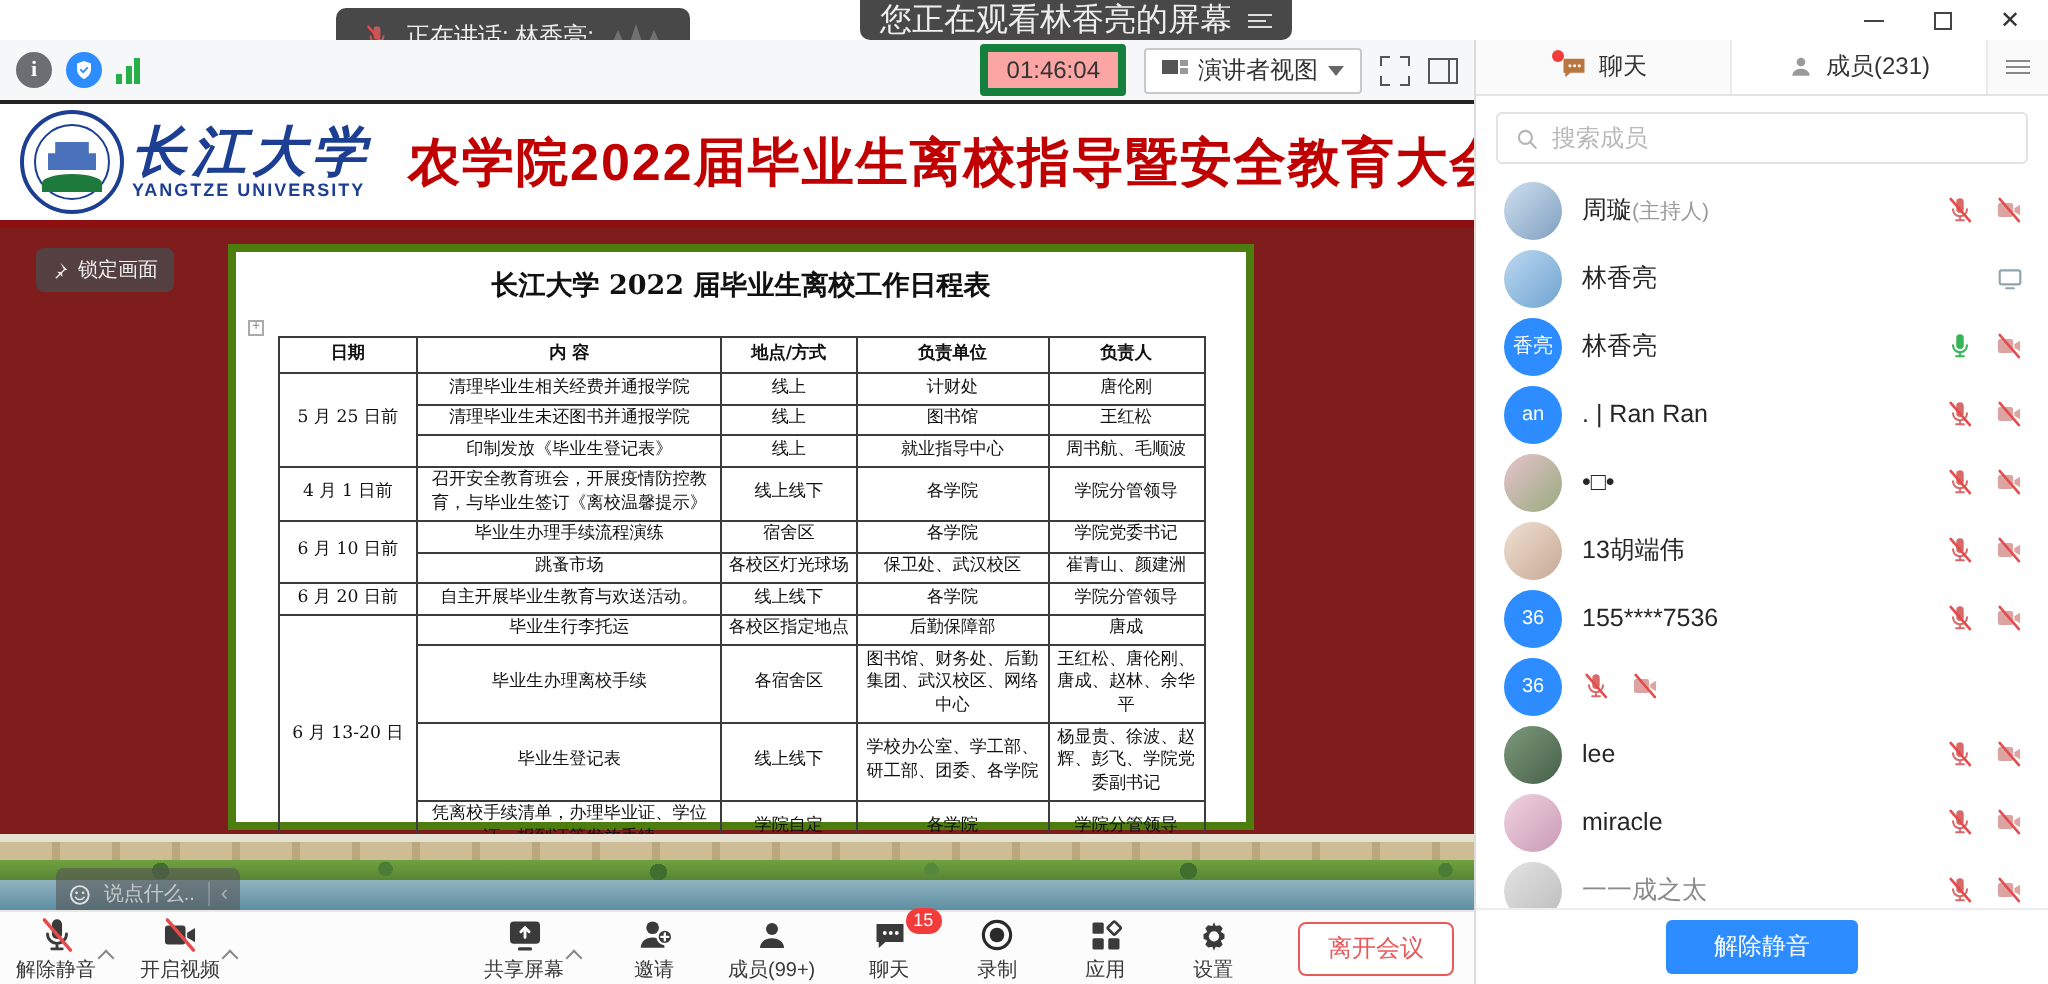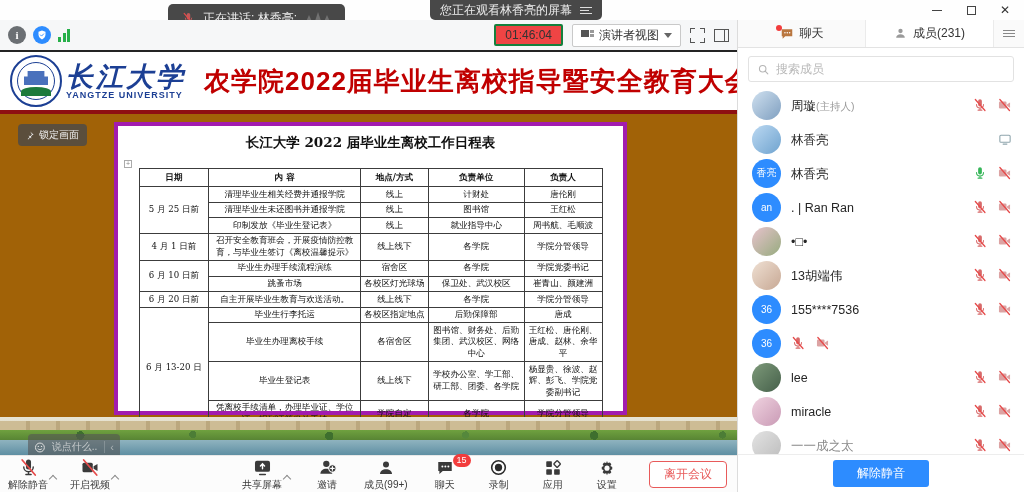--- a/index.html
+++ b/index.html
@@ -8,53 +8,53 @@
   .app { position:relative; width:1024px; height:492px; background:#fbfbfc; }
 
   
   .titlebar { position:absolute; top:0; left:0; width:1024px; height:20px; background:#fefefe; }
   .winbtns { position:absolute; top:2px; right:6px; display:flex; gap:8px; }
   .winbtn { width:26px; height:16px; display:flex; align-items:center; justify-content:center; color:#333; font-size:12px; cursor:default; }
   .wb-min i { display:block; width:10px; height:0; border-bottom:1.5px solid #444; }
   .wb-max i { display:block; width:9px; height:9px; border:1.2px solid #444; }
   .pill { position:absolute; background:#3b3b3bee; color:#eee; border-radius:5px; display:flex; align-items:center; font-size:12px; }
   .pill-speaking { left:168px; top:4px; height:28px; padding:0 14px; gap:8px; }
-  .pill-watching { left:430px; top:0; height:20px; padding:0 10px; gap:8px; font-size:12px; border-radius:0 0 5px 5px; }
+  .pill-watching { left:430px; top:0; height:20px; padding:0 10px; gap:8px; font-size:16px; border-radius:0 0 5px 5px; }
   .wave { display:flex; align-items:flex-end; gap:1px; opacity:.5; }
   .wave b { width:8px; height:9px; background:#9a9a9a; clip-path:polygon(50% 0,100% 100%,0 100%); }
   .menu-lines { display:flex; flex-direction:column; gap:2px; }
   .menu-lines i { width:12px; height:0; border-top:1.5px solid #ddd; }
 
   
   .topbar { position:absolute; top:20px; left:0; width:737px; height:32px; background:#f6f7f8; display:flex; align-items:center; padding:0 8px; border-bottom:2px solid #242424; }
   .status-ic { width:18px; height:18px; border-radius:50%; margin-right:7px; display:flex; align-items:center; justify-content:center; }
   .ic-info { background:#6b6f73; color:#fff; font-size:11px; font-weight:bold; font-family:"Liberation Serif",serif; }
   .ic-shield { background:#2d8cff; }
   .bars { display:flex; align-items:flex-end; gap:1.5px; margin-right:7px; }
   .bars i { width:3px; background:#27b04a; display:block; }
   .topbar-right { margin-left:auto; display:flex; align-items:center; gap:9px; }
-  .timer { border:2px solid #15803d; background:#ef4444; color:#333; font-size:12px; padding:2px 9px; border-radius:2px; }
+  .timer { border:4px solid #15803d; background:#fca5a5; color:#333; font-size:12px; padding:2px 9px; border-radius:2px; }
   .viewsel { display:flex; align-items:center; gap:5px; border:1px solid #c9c9c9; background:#fff; padding:2px 8px; border-radius:2px; font-size:12px; color:#333; }
   .lay-ic { position:relative; width:13px; height:11px; }
   .lay-ic i { position:absolute; background:#555; }
   .lay-ic .a { left:0; top:0; width:8px; height:7px; }
   .lay-ic .b { left:9px; top:0; width:4px; height:3px; background:#999; }
   .lay-ic .c { left:9px; top:4px; width:4px; height:3px; background:#999; }
   .caret-dn { width:0; height:0; border:4px solid transparent; border-top:5px solid #666; margin-top:4px; }
   .fs-ic { width:15px; height:15px; position:relative; }
   .fs-ic i { position:absolute; width:5px; height:5px; border:1.6px solid #555; }
   .fs-ic .tl { left:0; top:0; border-right:none; border-bottom:none; }
   .fs-ic .tr { right:0; top:0; border-left:none; border-bottom:none; }
   .fs-ic .bl { left:0; bottom:0; border-right:none; border-top:none; }
   .fs-ic .br { right:0; bottom:0; border-left:none; border-top:none; }
   .panel-ic { width:15px; height:13px; border:1.6px solid #555; position:relative; }
   .panel-ic i { position:absolute; right:0; top:0; bottom:0; width:4px; border-left:1.6px solid #555; }
 
   
-  .screen { position:absolute; top:52px; left:0; width:803px; height:403px; background:#a16207; overflow:hidden; }
+  .screen { position:absolute; top:52px; left:0; width:803px; height:403px; background:#7f1d1d; overflow:hidden; }
   .doc-head { position:absolute; top:0; left:0; right:0; height:62px; background:#fff; display:flex; align-items:center; border-bottom:4px solid #8e0f12; }
   .logo-wrap { display:flex; align-items:center; margin-left:10px; gap:4px; }
   .emblem { width:52px; height:52px; border-radius:50%; border:2.5px solid #1c3f94; background:#fff; position:relative; flex:none; }
   .emblem .ring { position:absolute; inset:5px; border-radius:50%; border:1px solid #1c3f94; }
   .emblem .bld { position:absolute; left:12px; top:14px; width:24px; height:14px; background:#2a58b0; clip-path:polygon(0 100%,0 40%,15% 40%,15% 0,85% 0,85% 40%,100% 40%,100% 100%); opacity:.85; }
   .emblem .hill { position:absolute; left:9px; bottom:9px; width:30px; height:9px; background:#1d7a3c; border-radius:50% 50% 0 0; }
   .uni-zh { color:#1c3f94; font-family:"DejaVu Serif","Liberation Serif",serif; font-size:27px; font-weight:bold; font-style:italic; letter-spacing:3px; line-height:1; }
   .uni-en { color:#1c3f94; font-size:9px; font-weight:bold; letter-spacing:1px; }
   .banner-title { color:#c00000; font-size:26px; font-weight:bold; margin-left:18px; letter-spacing:1px; white-space:nowrap; font-family:"Liberation Sans",sans-serif; }
 
@@ -66,21 +66,21 @@
      background:radial-gradient(circle 7px at 10% 50%,#3e6f2e 60%,transparent 61%),
                 radial-gradient(circle 6px at 24% 40%,#4c7d36 60%,transparent 61%),
                 radial-gradient(circle 7px at 41% 55%,#3e6f2e 60%,transparent 61%),
                 radial-gradient(circle 6px at 58% 45%,#55883c 60%,transparent 61%),
                 radial-gradient(circle 7px at 74% 50%,#3e6f2e 60%,transparent 61%),
                 radial-gradient(circle 6px at 90% 45%,#4c7d36 60%,transparent 61%),
                 linear-gradient(#6fa13f,#568233); }
   .campus .water { position:absolute; left:0; right:0; bottom:0; height:15px; background:linear-gradient(#8fb3bf,#5f8fa3); }
 
   .doc-body { position:absolute; top:66px; left:0; right:0; bottom:36px; }
-  .table-panel { position:absolute; left:114px; top:4px; width:513px; height:293px; background:#fff; border:4px solid #a21caf; padding:6px 10px 4px; }
+  .table-panel { position:absolute; left:114px; top:4px; width:513px; height:293px; background:#fff; border:4px solid #4d7c0f; padding:6px 10px 4px; }
   .tbl-title { text-align:center; font-family:"DejaVu Serif","Liberation Serif",serif; font-weight:bold; font-size:13.5px; color:#111; margin:2px 0 8px; }
   .move-handle { position:absolute; left:6px; top:34px; width:8px; height:8px; border:1px solid #aaa; color:#888; font-size:7px; line-height:6px; text-align:center; }
   table.sched { border-collapse:collapse; width:464px; margin:16px auto; font-family:"DejaVu Serif","Liberation Serif",serif; font-size:8.6px; color:#111; }
   table.sched td, table.sched th { border:1px solid #3c3c3c; text-align:center; vertical-align:middle; padding:1.5px 2px; line-height:1.35; }
   table.sched th { font-weight:bold; height:18px; }
   .c-date { width:70px; } .c-content { width:152px; } .c-method { width:68px; } .c-unit { width:96px; } .c-person { width:78px; }
 
   .pin-tip { position:absolute; left:18px; top:6px; background:#4a4a4acc; color:#f0f0f0; font-size:10px; border-radius:4px; padding:4px 8px 4px 6px; display:flex; align-items:center; gap:4px; z-index:5; }
   .pin-tip svg { display:block; }
   .say-bar { position:absolute; left:28px; top:316px; width:92px; height:26px; background:#55555599; border-radius:4px; display:flex; align-items:center; padding:0 6px; gap:6px; color:#ddddddcc; z-index:5; }

